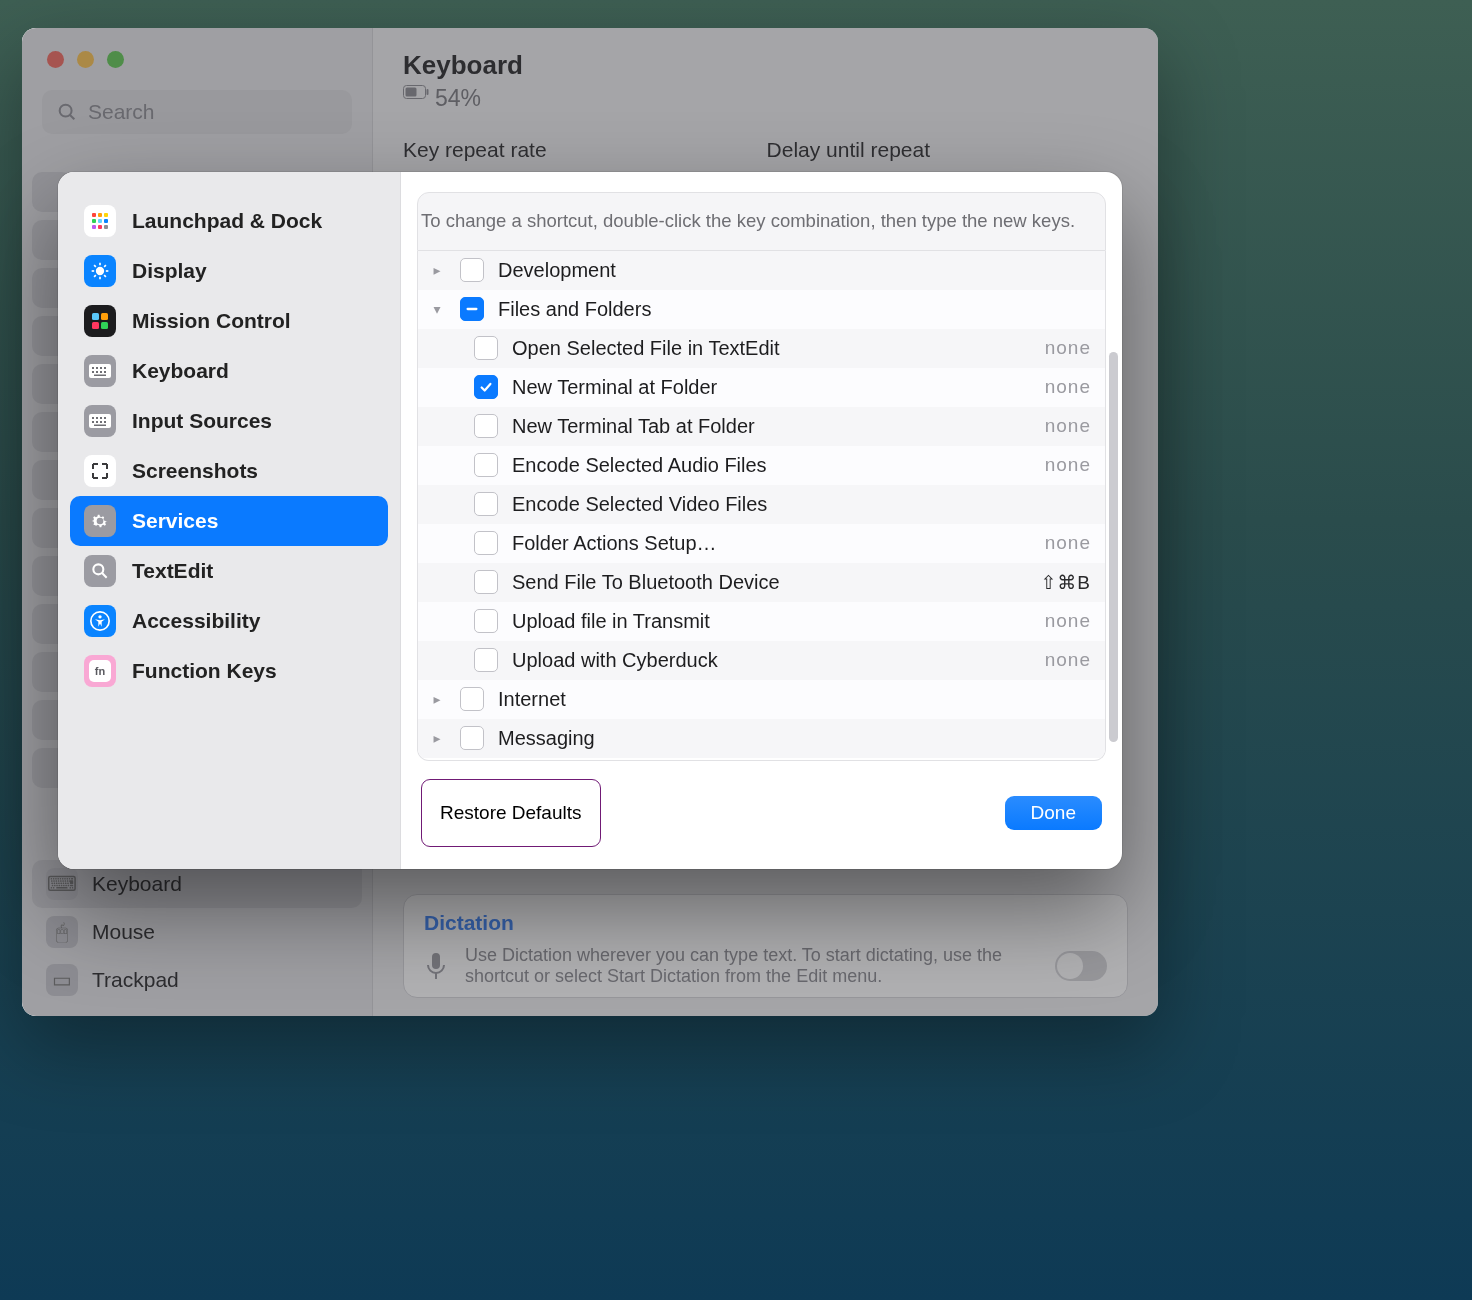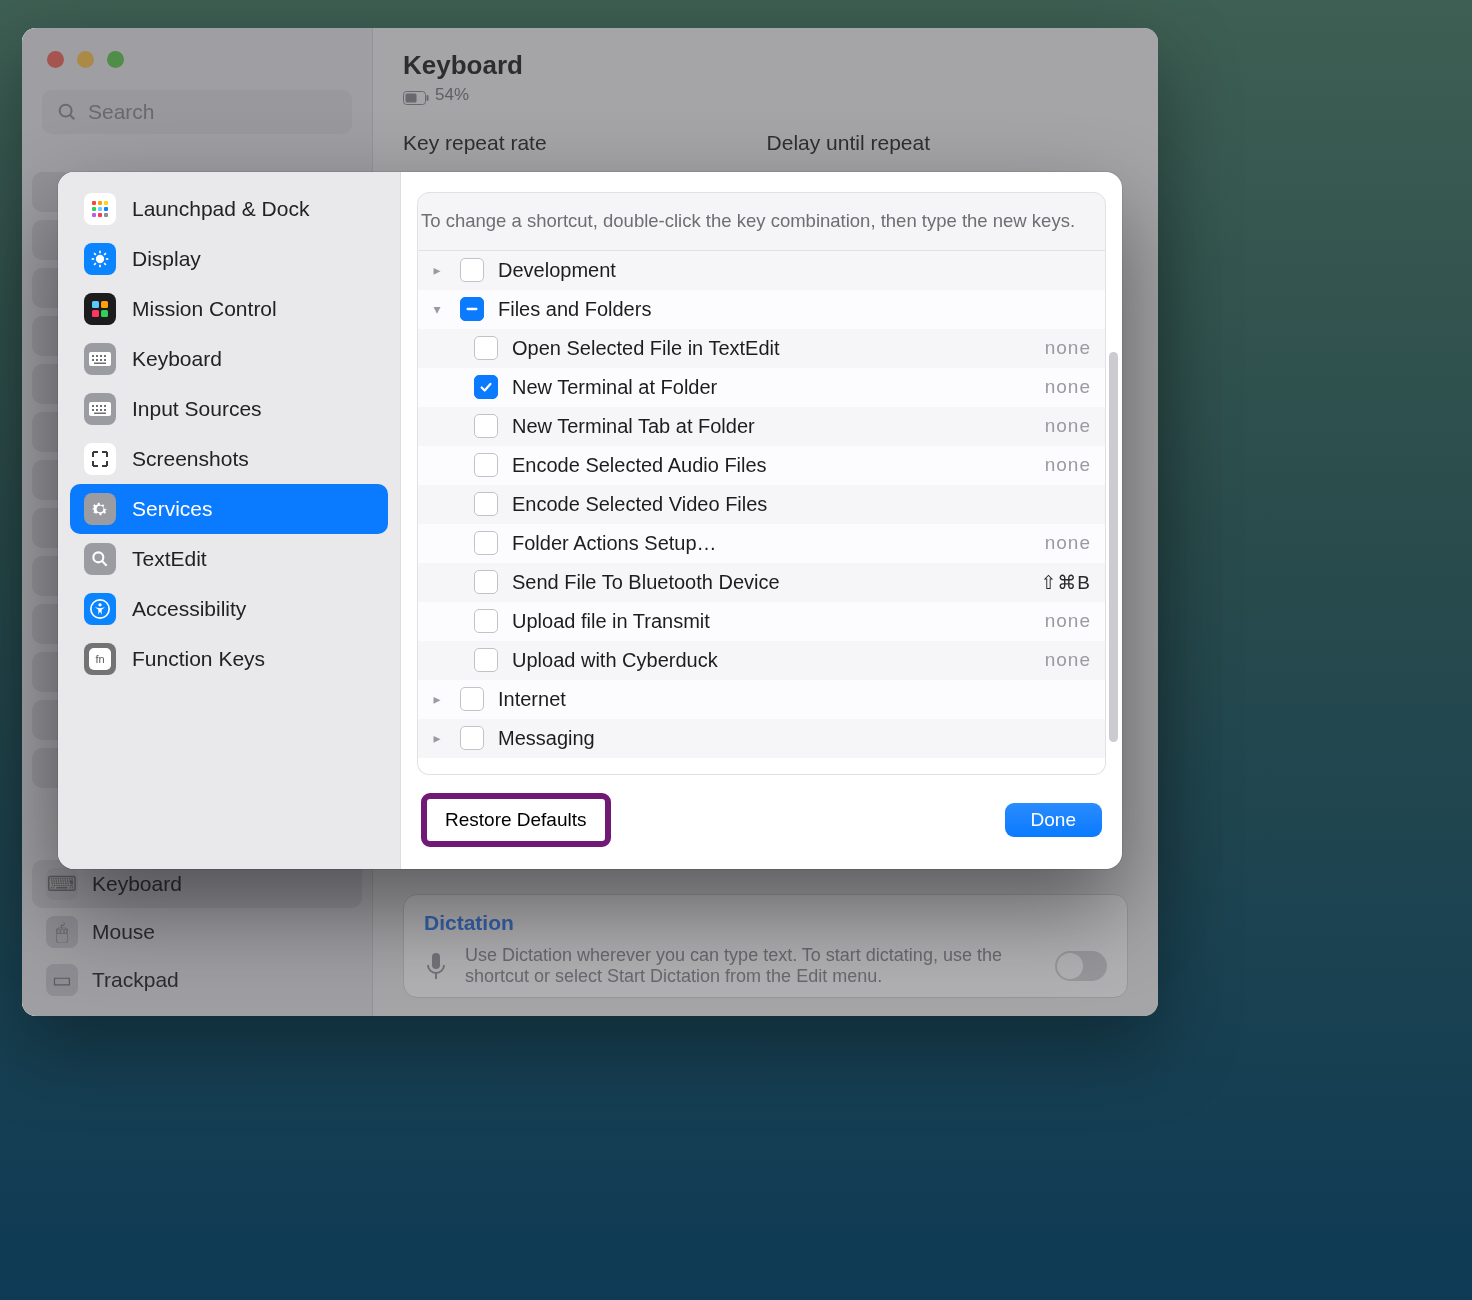--- a/index.html
+++ b/index.html
@@ -61,21 +61,21 @@
   .bg-side-item{
     display:flex;align-items:center;gap:14px;
     padding:8px 14px;border-radius:10px;
     color:#2a2a2c;font-size:21px;
   }
   .bg-side-item.sel{background:#d1d1d5;}
   .bg-side-item .ic{width:32px;height:32px;border-radius:8px;background:#c6c6cb;display:flex;align-items:center;justify-content:center;color:#777;}
   .bg-main{flex:1;display:flex;flex-direction:column;position:relative;}
   .bg-header{padding:22px 30px 6px;}
   .bg-title{font-size:26px;font-weight:700;color:#2a2a2c;}
-  .bg-batt{color:#7a7a7f;font-size:17px;display:flex;align-items:flex-end;gap:6px;margin-top:4px;}
+  .bg-batt{color:#7a7a7f;font-size:23px;display:flex;align-items:flex-start;gap:6px;margin-top:4px;}
   .bg-rows{display:flex;gap:60px;padding:20px 30px;color:#2e2e30;font-size:21px;}
   .bg-dictation-card{
     margin:auto 30px 18px;
     border:1px solid #d5d5d9;border-radius:14px;
     background:#fff;padding:16px 20px 10px;
   }
   .bg-dict-title{font-size:21px;font-weight:600;color:#3b82f6;margin-bottom:10px;}
   .bg-dict-row{display:flex;align-items:center;gap:17px;color:#8c8c92;font-size:18px;}
   .toggle{width:52px;height:30px;border-radius:30px;background:#d5d5d9;position:relative;flex:none;margin-left:auto;}
   .toggle::after{content:"";position:absolute;left:2px;top:2px;width:26px;height:26px;border-radius:50%;background:#fff;}
@@ -89,22 +89,23 @@
     width:1064px;height:697px;
     background:var(--white);
     border-radius:16px;
     box-shadow:0 40px 90px rgba(0,0,0,.45),0 0 0 1px rgba(0,0,0,.08);
     display:flex;overflow:hidden;
   }
   .m-side{
     width:318px;flex:none;
     background:var(--modal-side);
     border-right:1px solid #dcdcdf;
-    padding:12px 12px;
+    padding:24px 12px;
     overflow:auto;
+    font-weight:bold;
   }
   .m-item{
     display:flex;align-items:center;gap:16px;
     padding:9px 14px;border-radius:10px;
     font-size:21px;color:#222;
     cursor:default;
   }
   .m-item.selected{background:var(--accent);color:#fff;}
   .m-item .mi-icon{width:32px;height:32px;border-radius:8px;flex:none;display:flex;align-items:center;justify-content:center;}
   .m-main{flex:1;display:flex;flex-direction:column;}
@@ -141,21 +142,21 @@
   .m-row.child .lbl{padding-left:0;}
   .m-row.child{padding-left:56px;}
   .m-row.group{padding-left:10px;}
   .m-row .sc{color:#2a2a2c;font-size:19px;letter-spacing:1px;margin-left:auto;}
   .m-row .sc.none{color:#9a9aa0;}
   .m-footer{
     display:flex;align-items:center;justify-content:space-between;
     padding:18px 20px 22px;
   }
   .btn{
-    font-size:19px;padding:10px 18px;border-radius:9px;border:6px solid #701a75;background:#fff;
+    font-size:19px;padding:22px 18px;border-radius:9px;border:1px solid #701a75;background:#fff;
   }
   .btn.primary{
     background:linear-gradient(#2a8cff,#0a7aff);border:none;color:#fff;padding:6px 26px;font-weight:500;
   }
   .scroll-thumb{position:absolute;right:4px;top:180px;width:9px;height:390px;border-radius:6px;background:#cbcbd0;}
   
   svg{display:block}
 </style>
 </head>
 <body>
@@ -350,21 +351,21 @@
         <div class="mi-icon" style="background:#0a84ff">
           <svg width="20" height="20" viewBox="0 0 24 24" fill="#fff">
             <circle cx="12" cy="12" r="11" fill="none" stroke="#fff" stroke-width="2"></circle>
             <circle cx="12" cy="7" r="2"></circle>
             <path d="M6 10l6 1 6-1-4 3v6l-2-4-2 4v-6z"></path>
           </svg>
         </div>
         <span>Accessibility</span>
       </div>
       <div class="m-item">
-        <div class="mi-icon" style="background:#737373">
+        <div class="mi-icon" style="background:#f9a8d4">
           <svg width="22" height="22" viewBox="0 0 22 22">
             <rect width="22" height="22" rx="5" fill="#fff"></rect>
             <text x="11" y="15" text-anchor="middle" font-size="11" fill="#5a5a60" font-family="Arial">fn</text>
           </svg>
         </div>
         <span>Function Keys</span>
       </div>
     </div>
   <div class="m-main">
     <div class="m-instr-wrap">

